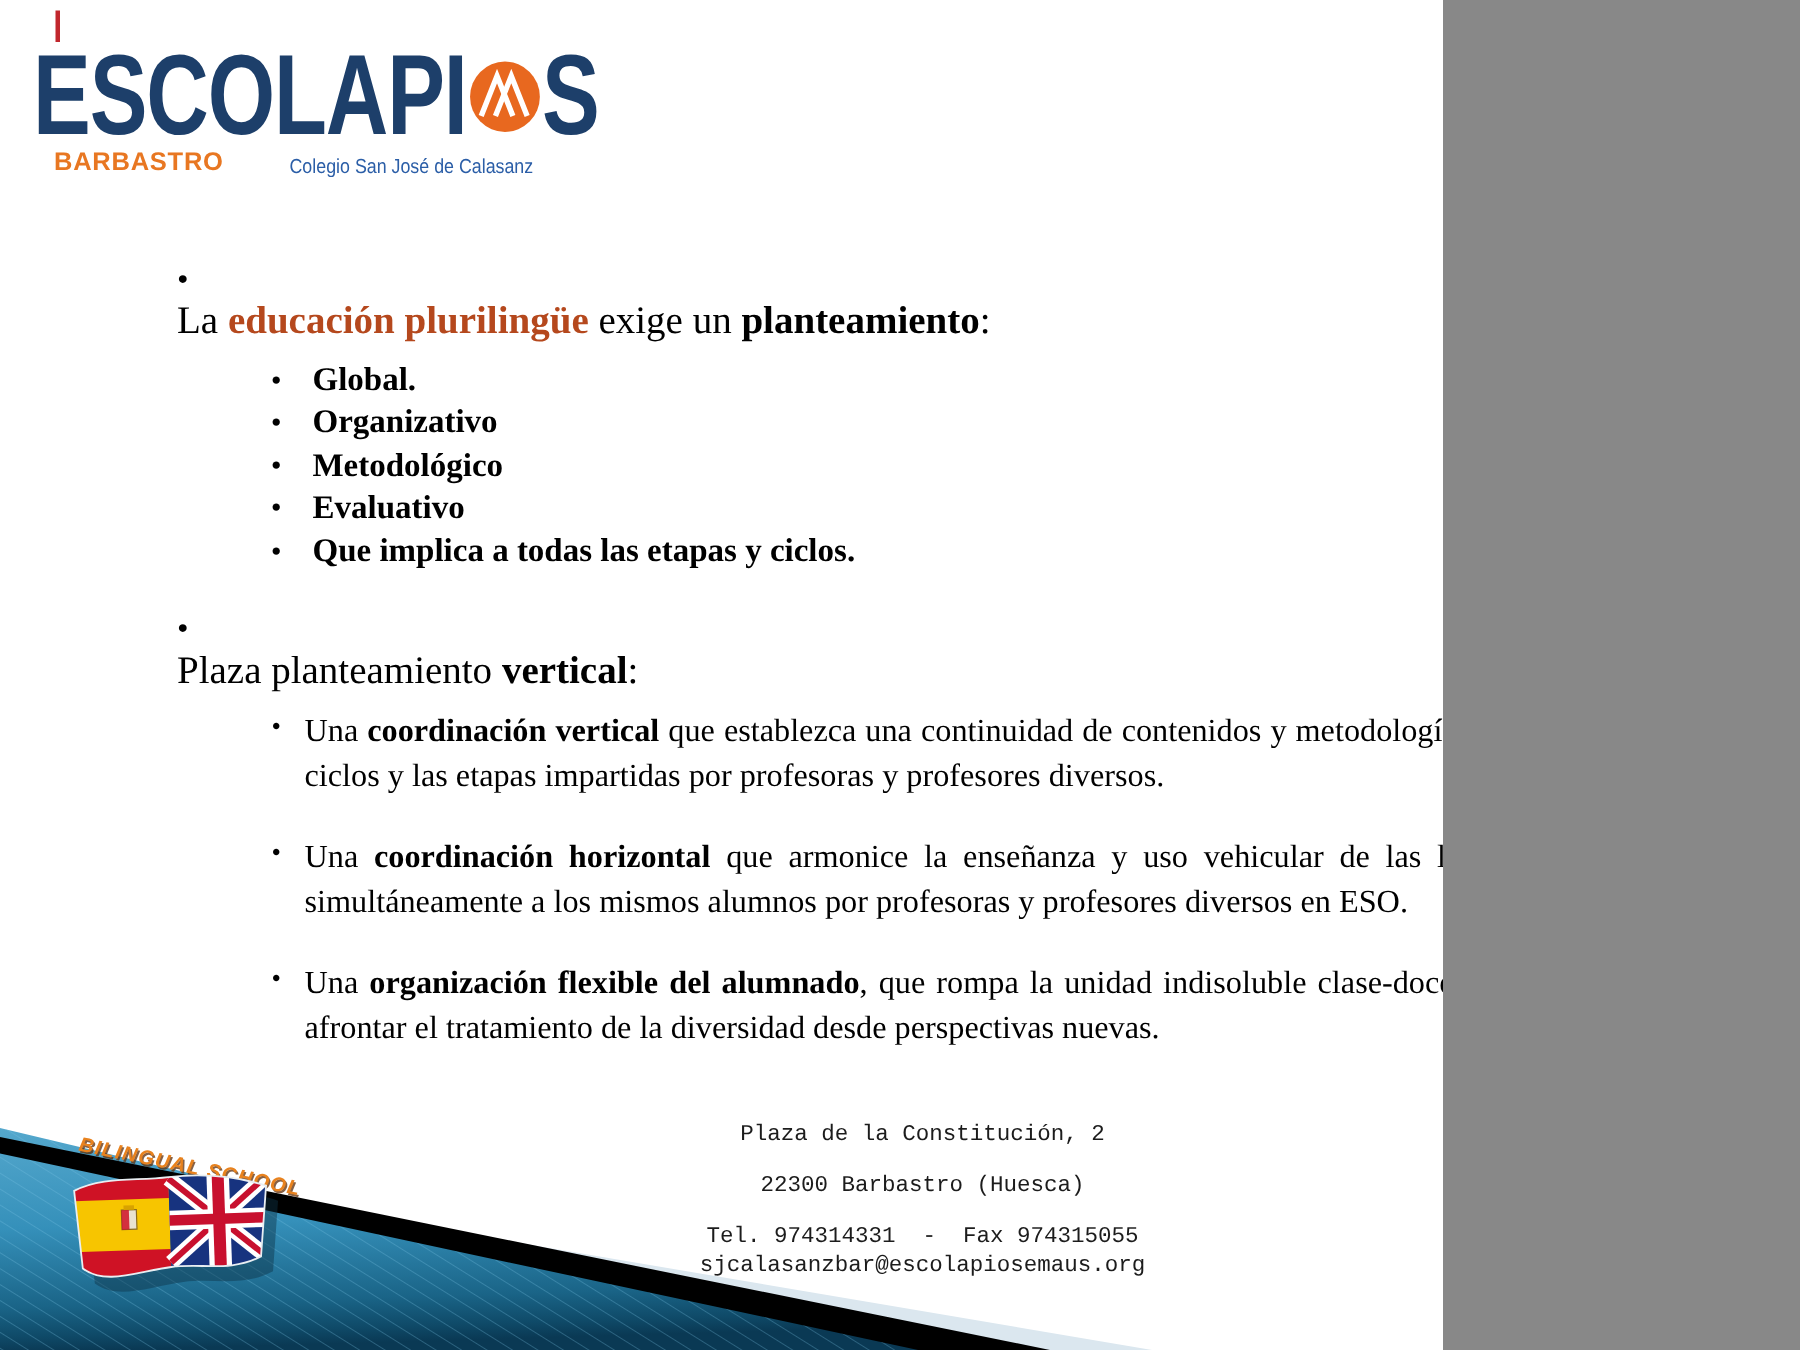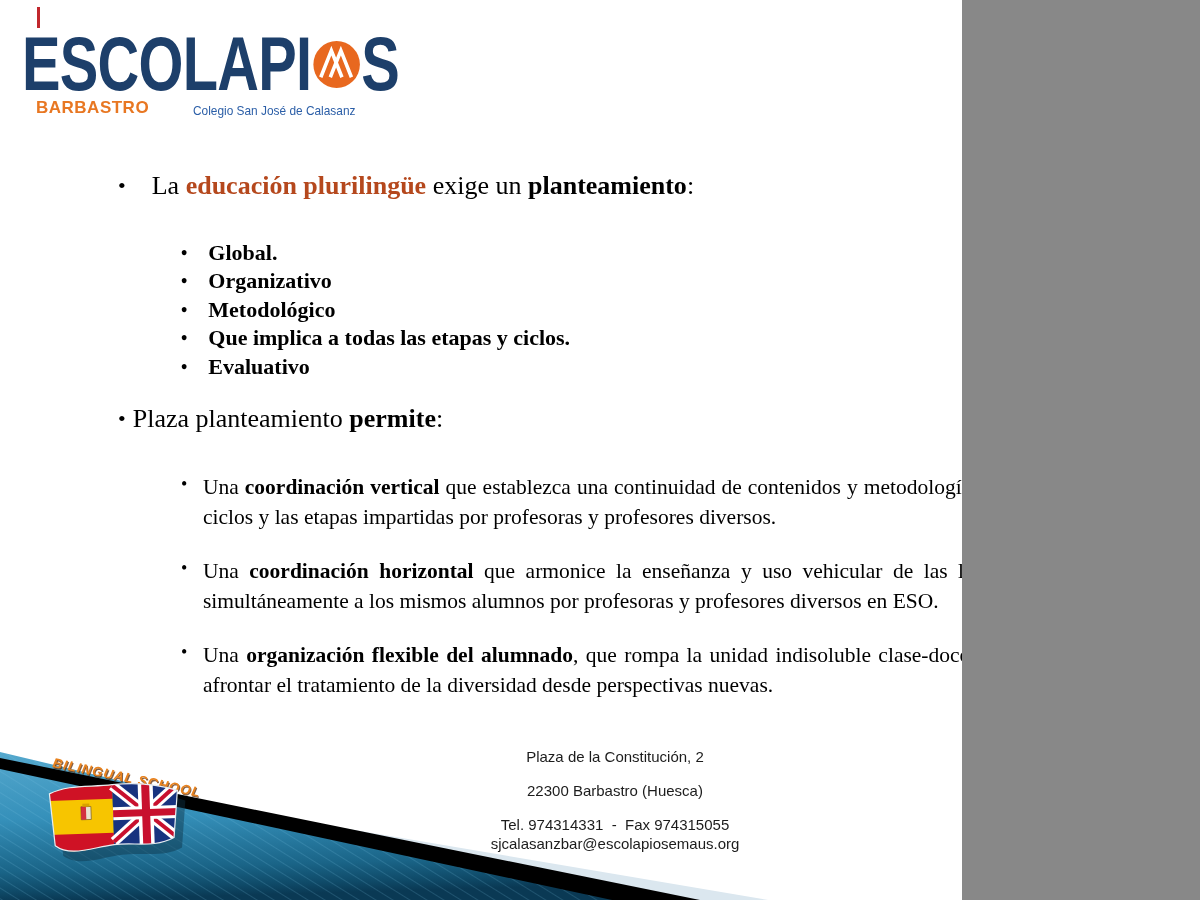--- a/index.html
+++ b/index.html
@@ -12,39 +12,39 @@
   .logo-row{display:flex;align-items:center;transform:scaleX(.76);transform-origin:left center;
             font-family:"Liberation Sans",sans-serif;font-weight:bold;font-size:76px;
             letter-spacing:-1px;line-height:1;color:#1d3f6a;white-space:nowrap;}
   .logo-circle{width:64px;height:49px;margin:0 1px;flex:0 0 auto;}
   .logo-city{position:absolute;left:14px;top:72px;font-family:"Liberation Sans",sans-serif;
              font-weight:bold;font-size:17px;letter-spacing:.5px;color:#e87722;}
   .logo-school{position:absolute;left:171px;top:77px;font-family:"Liberation Sans",sans-serif;
                font-size:13.5px;color:#2b5ea7;transform:scaleX(.88);transform-origin:left center;white-space:nowrap;}
 
   
-  .bullet-row{position:absolute;display:flex;align-items:flex-start;}
+  .bullet-row{position:absolute;display:flex;align-items:flex-start;flex-direction:column;}
   .dot{flex:0 0 auto;}
   .dot::before{content:"\2022";}
   .b1{left:118px;top:171px;width:1010px;font-size:26px;}
   .b1 .dot{font-size:22px;margin:2px 26px 0 0;}
   .b2{left:118px;top:404px;width:1010px;font-size:26px;}
   .b2 .dot{font-size:22px;margin:2px 7px 0 0;}
   .hl{font-weight:bold;}
   .sub-list{position:absolute;left:181px;top:239px;font-size:22px;font-weight:bold;}
   .sub-item{display:flex;line-height:28.4px;}
   .sub-item .dot{font-size:18px;margin-right:21px;}
   .para-list{position:absolute;left:181px;top:472px;width:944px;}
   .para{display:flex;margin-bottom:24px;}
   .para .dot{font-size:18px;width:22px;padding-top:2px;}
   .ptext{flex:1;margin:0;font-size:21.5px;line-height:30px;text-align:justify;}
 
   
   .footer{position:absolute;left:615px;top:748px;transform:translateX(-50%);width:420px;
-          text-align:center;font-family:Liberation Sans, sans-serif;font-size:15px;color:#1c1c1c;}
+          text-align:center;font-family:Liberation Mono, monospace;font-size:15px;color:#1c1c1c;}
   .fline{margin-bottom:17px;}
   .ftight{line-height:18.5px;}
 
   
   .deco{position:absolute;left:0;bottom:0;width:800px;height:160px;}
 </style>
 </head>
 <body>
 
 <div class="slide">
@@ -79,32 +79,32 @@
     <div class="sub-item">
         <span class="dot"></span>
         <span>Organizativo</span>
       </div>
     <div class="sub-item">
         <span class="dot"></span>
         <span>Metodológico</span>
       </div>
     <div class="sub-item">
         <span class="dot"></span>
-        <span>Que implica a todas las etapas y ciclos.</span>
+        <span>Evaluativo</span>
       </div>
     <div class="sub-item">
         <span class="dot"></span>
-        <span>Evaluativo</span>
+        <span>Que implica a todas las etapas y ciclos.</span>
       </div>
   </div>
 
   <div class="bullet-row b2">
     <span class="dot"></span>
     <span>
-      <span>Plaza planteamiento </span><b>permite</b><span>:</span>
+      <span>Plaza planteamiento </span><b>vertical</b><span>:</span>
     </span>
   </div>
 
   <div class="para-list">
     <div class="para">
       <span class="dot"></span>
       <p class="ptext"><span>Una </span><b>coordinación vertical</b><span> que establezca una continuidad de contenidos y metodologías a lo largo de los ciclos y las etapas impartidas por profesoras y profesores diversos.</span></p>
     </div>
     <div class="para">
       <span class="dot"></span>

